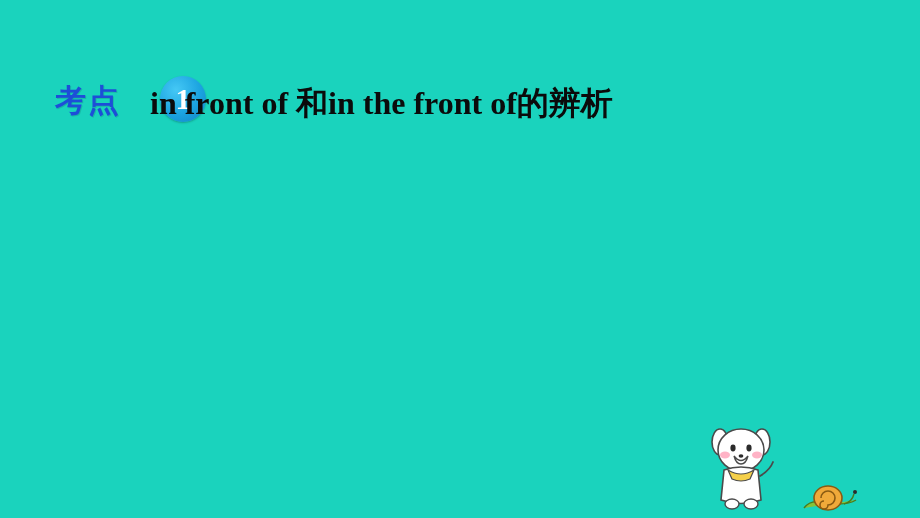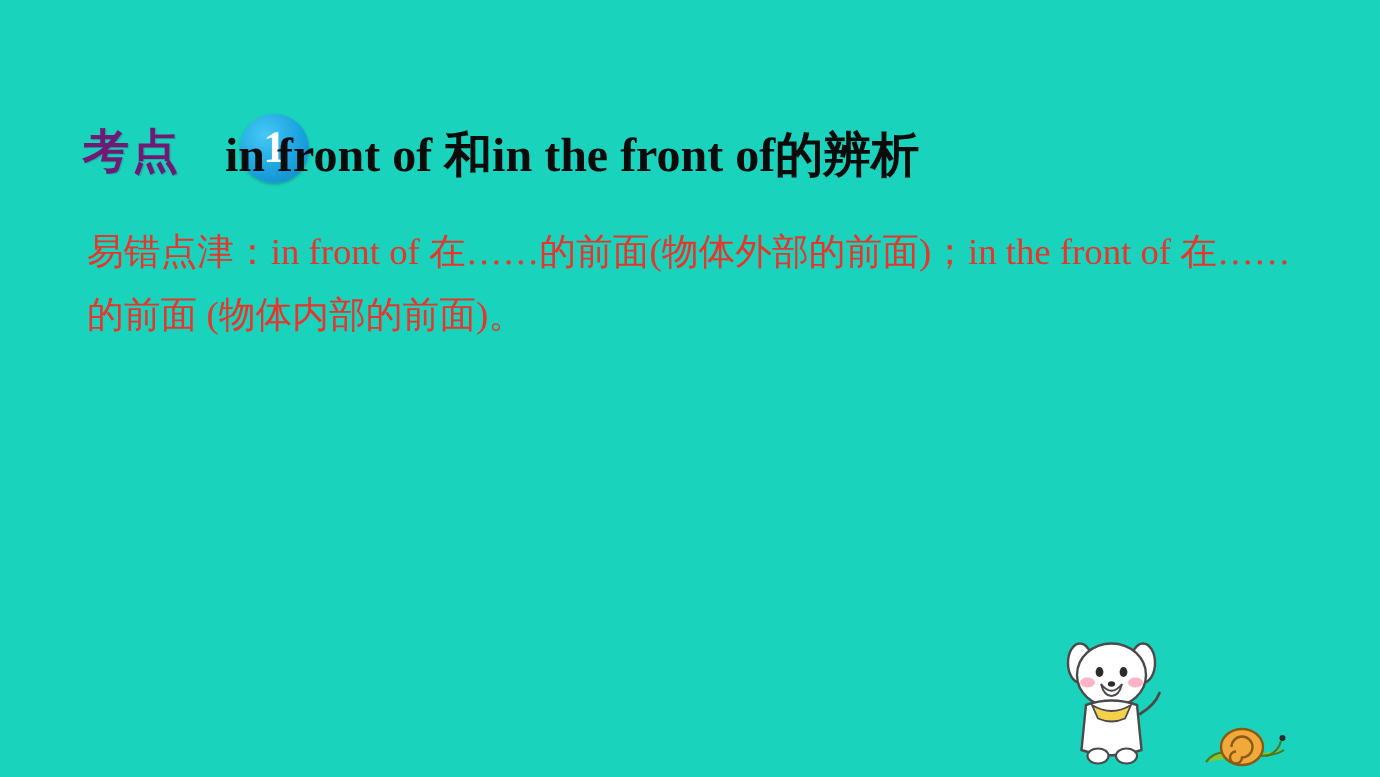--- a/index.html
+++ b/index.html
@@ -27,21 +27,21 @@
     top: 78px;
     height: 46px;
     display: flex;
     align-items: center;
     white-space: nowrap;
   }
   .kaodian {
     font-family: "Liberation Sans", sans-serif;
     font-weight: bold;
     font-size: 31px;
-    color: #701a75;
+    color: #1d4ed8;
     letter-spacing: 2px;
     text-shadow: 1px 1px 0 rgba(0,0,0,0.12);
   }
   .badge {
     position: absolute;
     left: 160px;
     top: 76px;
     width: 46px;
     height: 46px;
     border-radius: 50%;
@@ -103,21 +103,20 @@
 <div class="slide">
 
   <div class="title-row">
     <span class="kaodian">考点</span>
   </div>
 
   <div class="badge">1</div>
 
   <div class="title-text">in front of 和in the front of的辨析</div>
 
-  <div class="body-text">易错点津：in front of 在……的前面(物体外部的前面)；in the front of 在……的前面 (物体内部的前面)。</div>
 
   <svg class="dog" viewBox="0 0 70 92">
 
     <ellipse cx="14" cy="22" rx="8" ry="13" fill="#ffffff" stroke="#4a4a4a" stroke-width="1.6"></ellipse>
     <ellipse cx="56" cy="22" rx="8" ry="13" fill="#ffffff" stroke="#4a4a4a" stroke-width="1.6"></ellipse>
 
     <ellipse cx="35" cy="30" rx="23" ry="21" fill="#ffffff" stroke="#4a4a4a" stroke-width="1.6"></ellipse>
 
     <ellipse cx="27" cy="28" rx="2.6" ry="3.4" fill="#2b2b2b"></ellipse>
     <ellipse cx="43" cy="28" rx="2.6" ry="3.4" fill="#2b2b2b"></ellipse>

